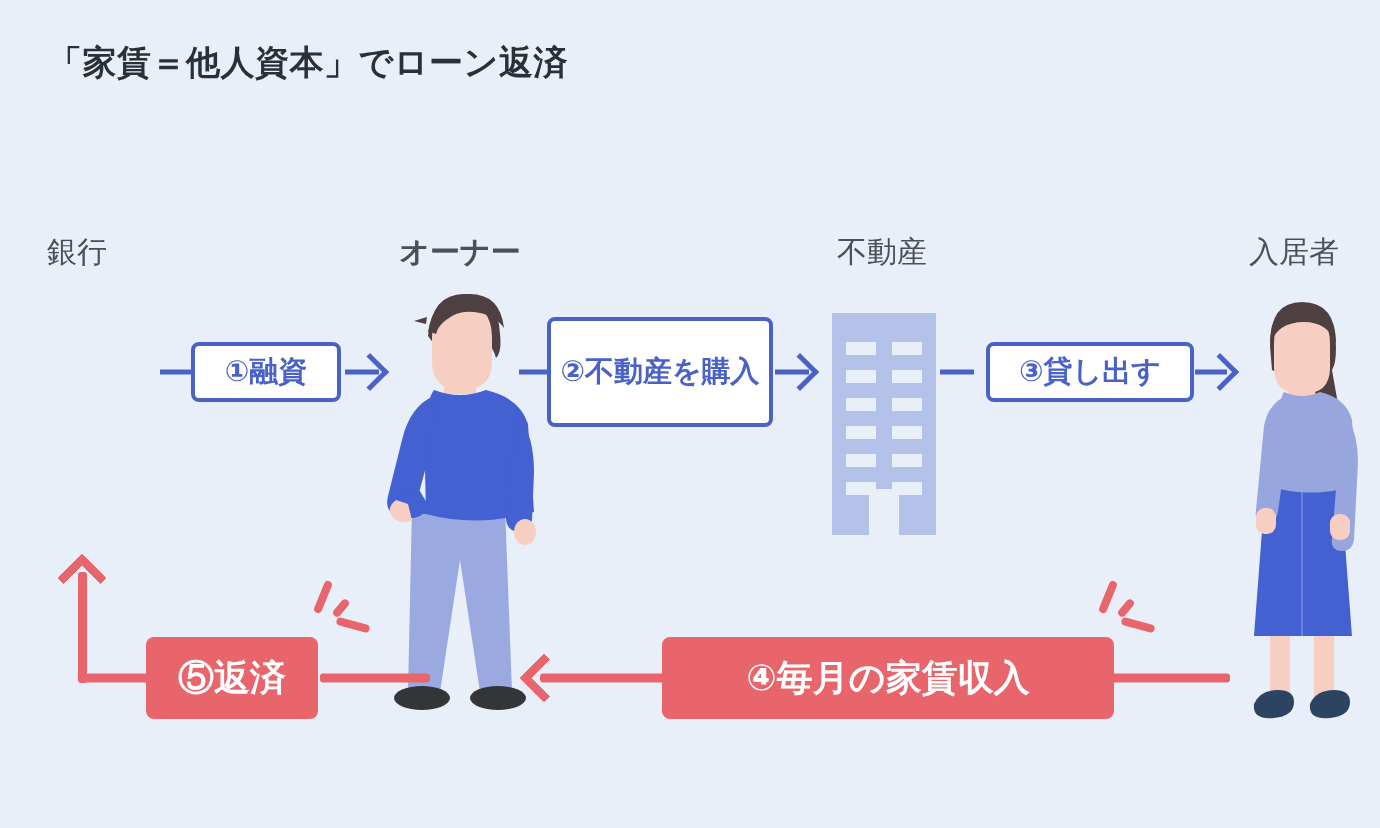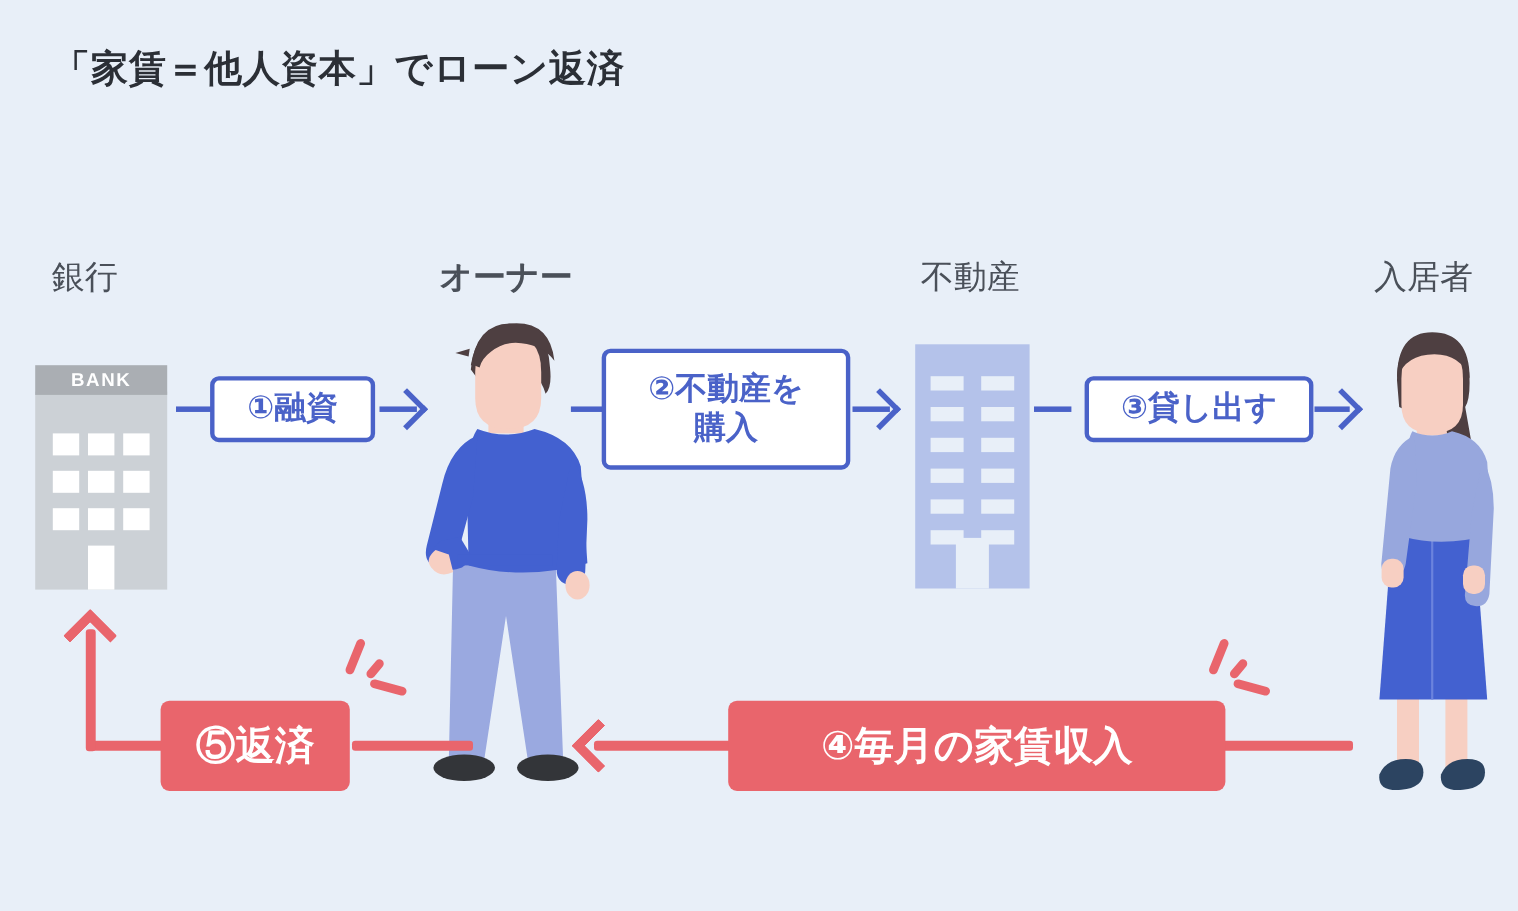--- a/index.html
+++ b/index.html
@@ -180,34 +180,20 @@
 
 <div id="stage">
 
   <div id="title">「家賃＝他人資本」でローン返済</div>
 
   <div class="col-label" style="left:77px; top:232px;">銀行</div>
   <div class="col-label" style="left:460px; top:232px;font-weight:bold;">オーナー</div>
   <div class="col-label" style="left:882px; top:232px;">不動産</div>
   <div class="col-label" style="left:1294px; top:232px;">入居者</div>
 
-  <div id="bank" style="left:32px; top:332px; width:120px; height:204px;">
-    <div class="body"></div>
-    <div class="banner">BANK</div>
-    <div class="win" style="left:16px; top:62px;"></div>
-    <div class="win" style="left:48px; top:62px;"></div>
-    <div class="win" style="left:80px; top:62px;"></div>
-    <div class="win" style="left:16px; top:96px;"></div>
-    <div class="win" style="left:48px; top:96px;"></div>
-    <div class="win" style="left:80px; top:96px;"></div>
-    <div class="win" style="left:16px; top:130px;"></div>
-    <div class="win" style="left:48px; top:130px;"></div>
-    <div class="win" style="left:80px; top:130px;"></div>
-    <div class="door"></div>
-  </div>
 
   <div id="apt" style="left:832px; top:313px; width:104px; height:222px;">
     <div class="tower"></div>
     <div class="win" style="left:14px; top:29px;"></div>
     <div class="win" style="left:60px; top:29px;"></div>
     <div class="win" style="left:14px; top:57px;"></div>
     <div class="win" style="left:60px; top:57px;"></div>
     <div class="win" style="left:14px; top:85px;"></div>
     <div class="win" style="left:60px; top:85px;"></div>
     <div class="win" style="left:14px; top:113px;"></div>
@@ -284,21 +270,21 @@
 
   <div class="flow-box" style="left:266px; top:372px; width:150px; height:60px; font-size:29px;">
     <span>①融資</span>
   </div>
 
   <div class="line-blue" style="left:345px; top:372px; width:34px;"></div>
   <div class="chev right" style="left:370px; top:372px;"></div>
 
   <div class="line-blue" style="left:519px; top:372px; width:32px;"></div>
 
-  <div class="flow-box" style="left:660px; top:372px; width:226px; height:110px; font-size:29px; flex-direction:column;">
+  <div class="flow-box" style="left:660px; top:372px; width:226px; height:110px; font-size:29px; ">
     <span>②不動産を</span>
     <span>購入</span>
   </div>
 
   <div class="line-blue" style="left:775px; top:372px; width:34px;"></div>
   <div class="chev right" style="left:800px; top:372px;"></div>
 
   <div class="line-blue" style="left:940px; top:372px; width:34px;"></div>
 
   <div class="flow-box" style="left:1090px; top:372px; width:208px; height:60px; font-size:29px;">

